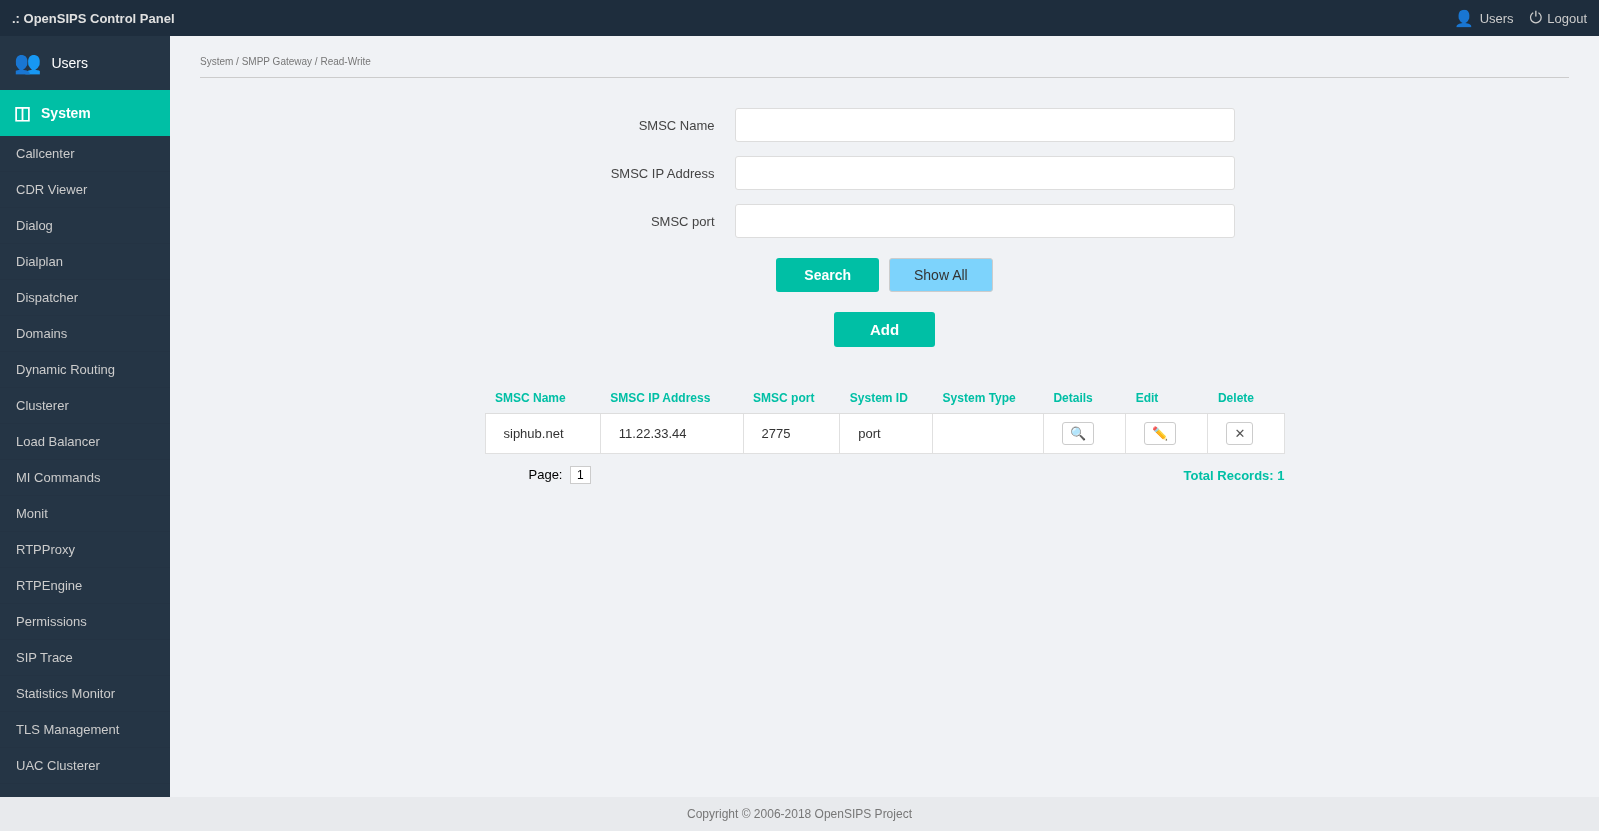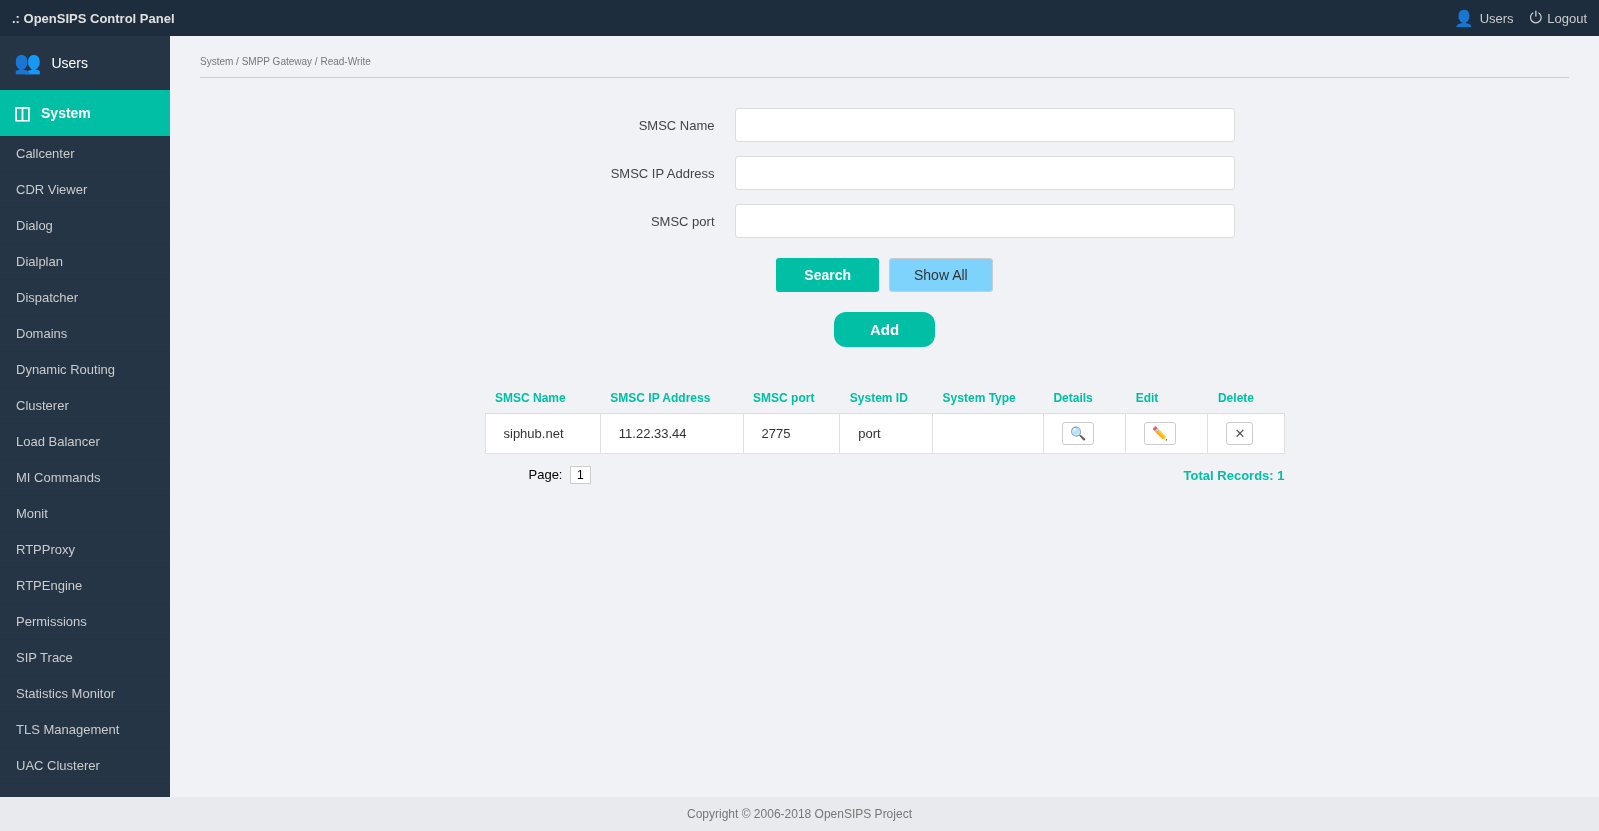--- a/index.html
+++ b/index.html
@@ -150,21 +150,21 @@
     .add-row {
       display: flex;
       justify-content: center;
       margin: 16px 0;
     }
     .btn-add {
       background: #00bfa5;
       color: white;
       border: none;
       padding: 9px 36px;
-      border-radius: 12px;
+      border-radius: 3px;
       cursor: pointer;
       font-size: 15px;
       font-weight: bold;
     }
 
     
     .table-container {
       max-width: 800px;
       margin: 0 auto;
       width: 100%;

